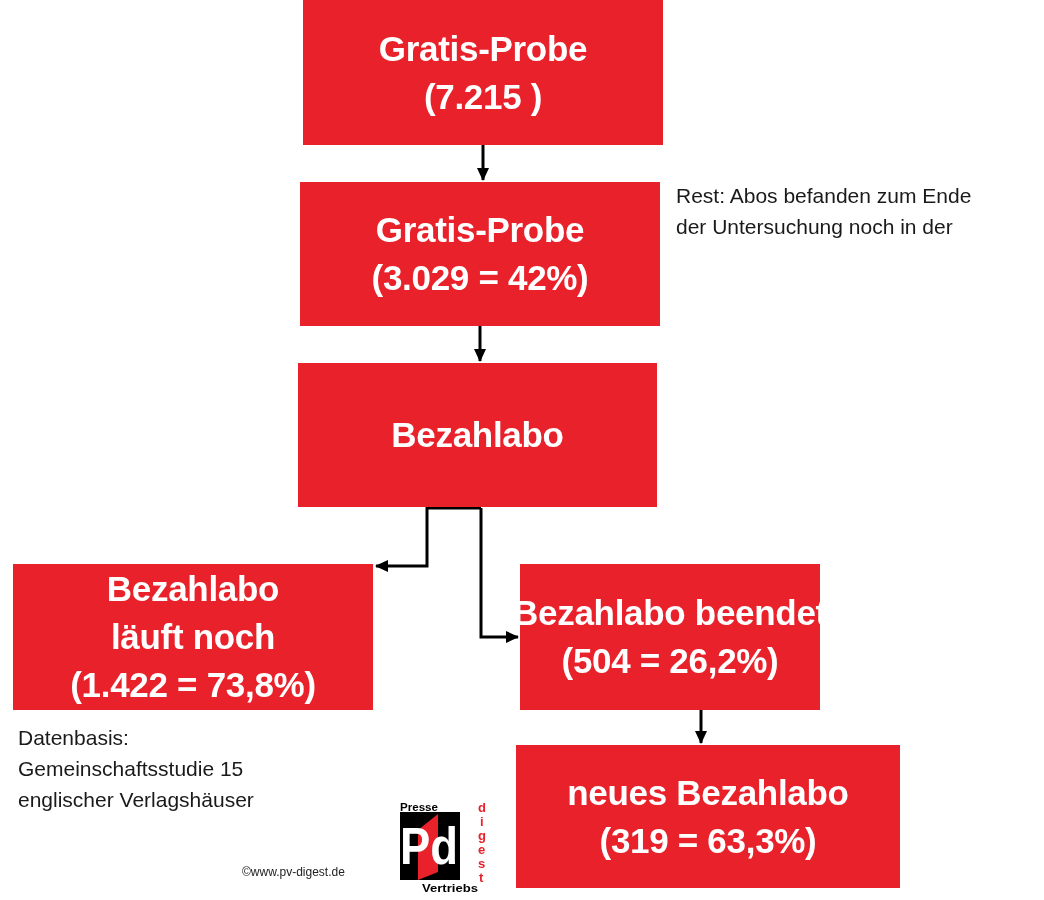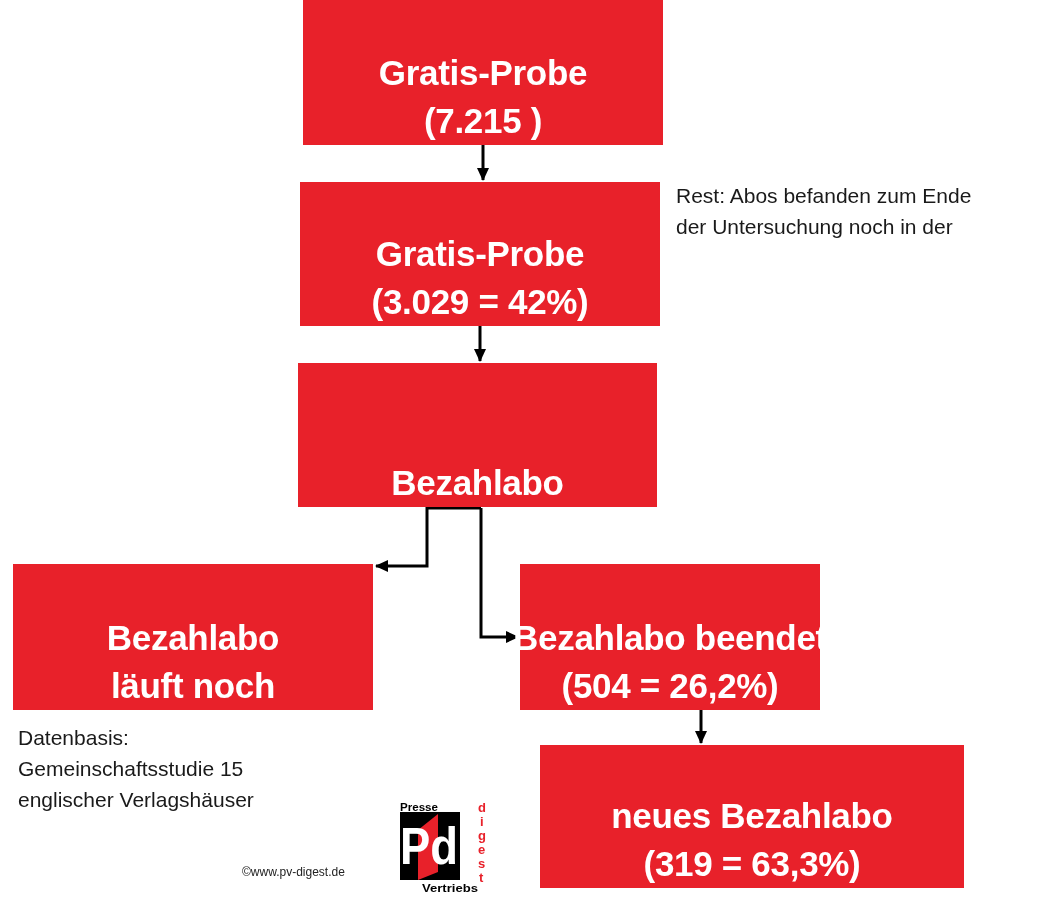--- a/index.html
+++ b/index.html
@@ -1,17 +1,17 @@
 <!DOCTYPE html>
 <html><head>
 <meta charset="utf-8">
 <style>
   html, body { margin:0; padding:0; background:#ffffff; }
   body { width:1044px; height:900px; position:relative; overflow:hidden; font-family:"Liberation Sans", "DejaVu Sans", sans-serif; }
-  .box { position:absolute; background:#e8212a; color:#fff; display:flex; flex-direction:column; justify-content:flex-end; align-items:center; text-align:center; font-weight:bold; font-size:35px; line-height:48px; letter-spacing:-0.3px; }
+  .box { position:absolute; background:#e8212a; color:#fff; display:flex; flex-direction:column; justify-content:center; align-items:center; text-align:center; font-weight:bold; font-size:35px; line-height:48px; letter-spacing:-0.3px; }
   .box span { display:block; white-space:nowrap; }
   .note { position:absolute; color:#1a1a1a; font-size:21px; line-height:31px; }
   .note span { display:block; white-space:nowrap; }
   svg.arrows { position:absolute; left:0; top:0; }
   .copyright { position:absolute; left:242px; top:865px; font-size:12px; color:#222; white-space:nowrap; }
   .logo { position:absolute; left:398px; top:800px; width:92px; height:93px; }
 </style>
 </head>
 <body>
 
@@ -51,28 +51,29 @@
   <span>(3.029 = 42%)</span>
 </div>
 
 <div class="box" style="left:298px; top:363px; width:359px; height:144px;">
   <span>Bezahlabo</span>
 </div>
 
 <div class="box" style="left:13px; top:564px; width:360px; height:146px;">
   <span>Bezahlabo</span>
   <span>läuft noch</span>
+  <span>(1.422 = 73,8%)</span>
 </div>
 
 <div class="box" style="left:520px; top:564px; width:300px; height:146px;">
   <span>Bezahlabo beendet</span>
   <span>(504 = 26,2%)</span>
 </div>
 
-<div class="box" style="left:540px; top:745px; width:424px; height:143px;">
+<div class="box" style="left:516px; top:745px; width:384px; height:143px;">
   <span>neues Bezahlabo</span>
   <span>(319 = 63,3%)</span>
 </div>
 
 <div class="note" style="left:676px; top:180px;">
   <span>Rest: Abos befanden zum Ende</span>
   <span>der Untersuchung noch in der</span>
 </div>
 
 <div class="note" style="left:18px; top:722px;">

